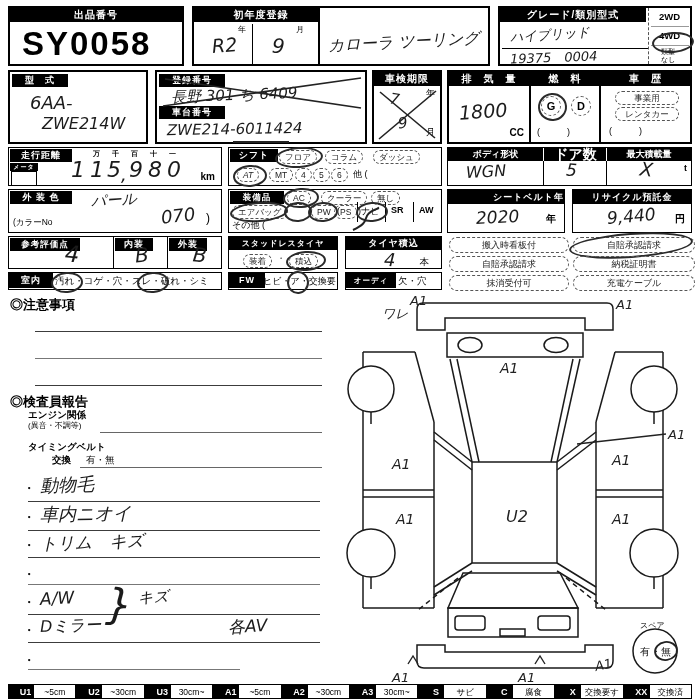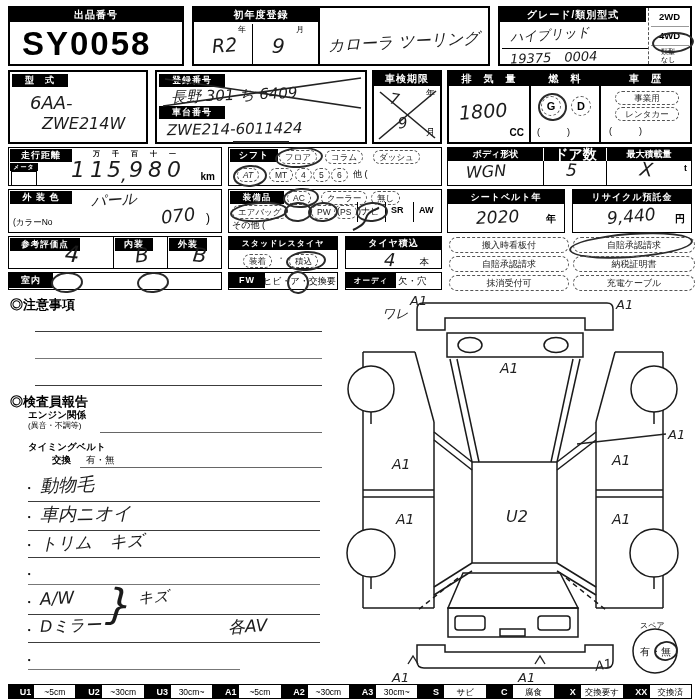--- a/index.html
+++ b/index.html
@@ -194,21 +194,21 @@
     <div class="vdiv" style="left:184px;top:12px;height:20px;"></div>
     <div class="abs" style="left:190px;top:15px;font-size:9px;font-weight:bold;">AW</div>
     <div class="hc" style="left:127px;top:12px;width:28px;height:16px;"></div>
     <svg class="abs" style="left:120px;top:16px;" width="36" height="26">
       <path d="M30,2 C8,10 26,14 4,24" stroke="#222" stroke-width="2" fill="none"></path>
     </svg>
     <div class="p" style="left:3px;top:31px;font-size:9px;">その他 (</div>
   </div>
 
   <div class="box thin" style="left:447px;top:189px;width:118px;height:44px;">
-    <div class="hdr" style="font-size:9px;">シートベルト年</div>
+    <div class="hdr" style="font-size:9px;text-align:right;">シートベルト年</div>
     <div class="hw" style="left:28px;top:19px;font-size:17px;transform:rotate(-3deg);">2020</div>
     <div class="abs" style="right:8px;top:22px;font-size:10px;font-weight:bold;">年</div>
   </div>
 
   <div class="box thin" style="left:572px;top:189px;width:120px;height:44px;">
     <div class="hdr" style="font-size:9px;">リサイクル預託金</div>
     <div class="hw" style="left:34px;top:18px;font-size:17px;transform:rotate(-5deg);">9,440</div>
     <div class="abs" style="right:6px;top:22px;font-size:10px;font-weight:bold;">円</div>
   </div>
 
@@ -242,20 +242,23 @@
     <div class="pill" style="left:126px;top:1px;width:110px;text-align:center;font-size:9px;line-height:14px;border-radius:8px;">自賠承認請求</div>
     <div class="hc" style="left:122px;top:-3px;width:120px;height:21px;"></div>
     <div class="pill" style="left:2px;top:20px;width:108px;text-align:center;font-size:9px;line-height:14px;border-radius:8px;">自賠承認請求</div>
     <div class="pill" style="left:126px;top:20px;width:110px;text-align:center;font-size:9px;line-height:14px;border-radius:8px;">納税証明書</div>
     <div class="pill" style="left:2px;top:39px;width:108px;text-align:center;font-size:9px;line-height:14px;border-radius:8px;">抹消受付可</div>
     <div class="pill" style="left:126px;top:39px;width:110px;text-align:center;font-size:9px;line-height:14px;border-radius:8px;">充電ケーブル</div>
   </div>
 
   <div class="box thin" style="left:8px;top:272px;width:214px;height:18px;">
     <div class="tab" style="left:0;top:0;width:34px;line-height:15px;height:15px;">室内</div>
+    <div class="abs" style="left:46px;top:2px;font-size:9.5px;white-space:nowrap;">
+      <span>汚れ</span><span>・</span><span>コゲ</span><span>・</span><span>穴</span><span>・</span><span>スレ</span><span>・</span><span>破れ</span><span>・</span><span>シミ</span>
+    </div>
     <div class="hc" style="left:42px;top:-1px;width:28px;height:17px;"></div>
     <div class="hc" style="left:128px;top:-1px;width:28px;height:17px;"></div>
   </div>
 
   <div class="box thin" style="left:228px;top:272px;width:110px;height:18px;">
     <div class="tab" style="left:0;top:0;width:26px;line-height:15px;height:15px;">FW</div>
     <div class="abs" style="left:34px;top:2px;font-size:9px;white-space:nowrap;">
       <span>ヒビ</span><span>・</span><span>ア</span><span>・</span><span>交換要</span>
     </div>
     <div class="hc" style="left:58px;top:-2px;width:18px;height:19px;"></div>

